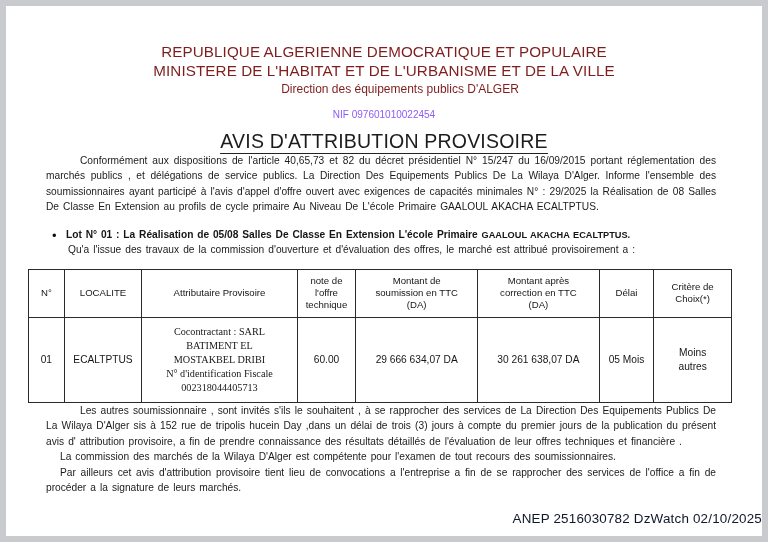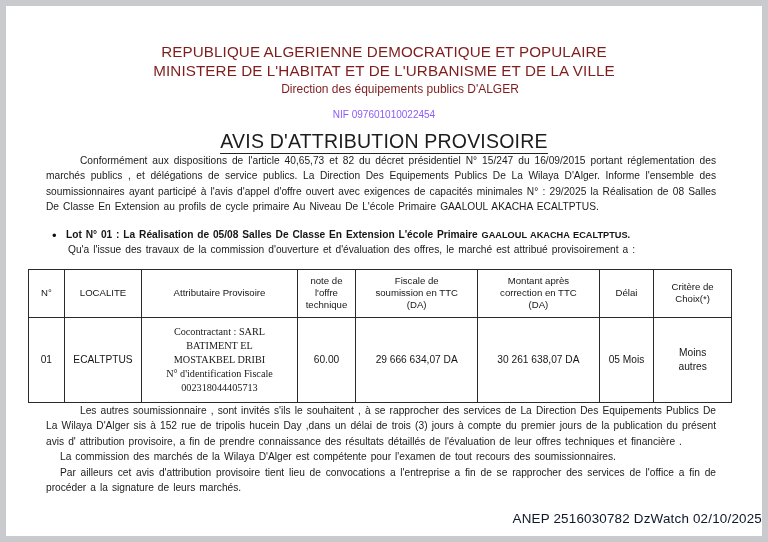--- a/index.html
+++ b/index.html
@@ -244,21 +244,21 @@
           <tr>
             <th>N°</th>
             <th>LOCALITE</th>
             <th>Attributaire Provisoire</th>
             <th>
               <span>note de</span><br>
               <span>l'offre</span><br>
               <span>technique</span>
             </th>
             <th>
-              <span>Fiscale de</span><br>
+              <span>Montant de</span><br>
               <span>soumission en TTC</span><br>
               <span>(DA)</span>
             </th>
             <th>
               <span>Montant après</span><br>
               <span>correction en TTC</span><br>
               <span>(DA)</span>
             </th>
             <th>Délai</th>
             <th>

